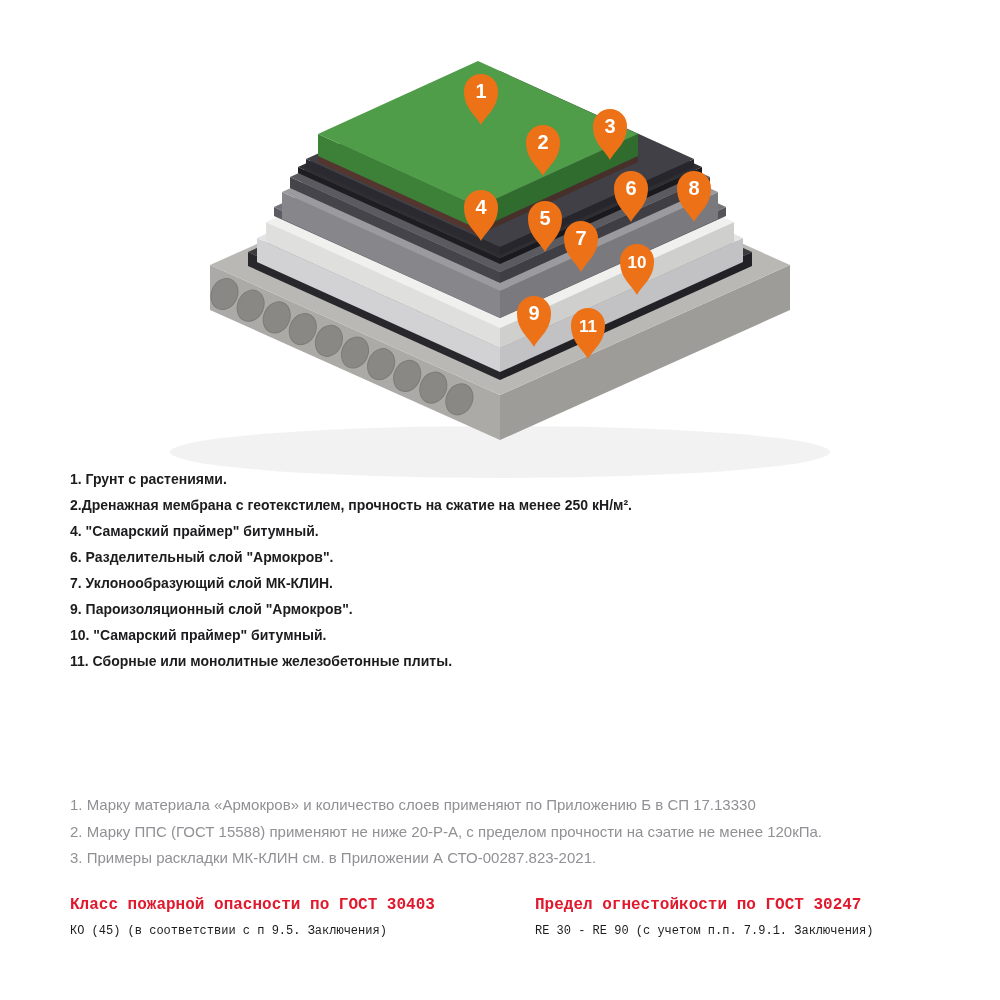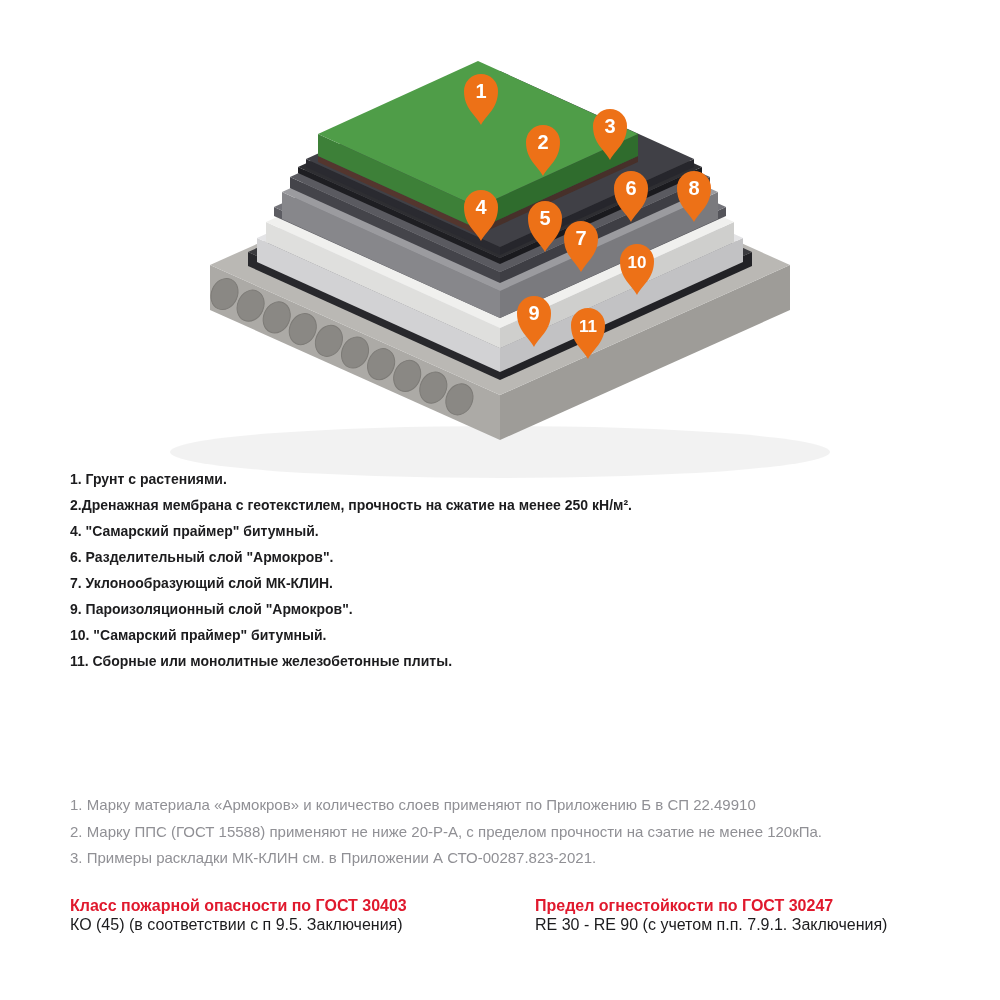--- a/index.html
+++ b/index.html
@@ -8,25 +8,25 @@
   .page { position:relative; width:1000px; height:1000px; background:#ffffff; overflow:hidden; }
 
   .illustration { position:absolute; left:100px; top:40px; width:800px; height:460px; }
 
   .legend { position:absolute; left:70px; top:466px; width:800px;
             font-size:14px; font-weight:700; color:#1c1c1e; line-height:26px; }
 
   .footnotes { position:absolute; left:70px; top:792px; width:820px;
                font-size:15px; font-weight:400; color:#909095; line-height:26.5px; }
 
-  .spec { position:absolute; top:896px; width:420px; }
+  .spec { position:absolute; top:896px; width:420px;font-family:Liberation Mono, monospace; }
   .spec.left  { left:70px; }
   .spec.right { left:535px; }
   .spec-title { font-size:16px; font-weight:700; color:#e0192d; line-height:19px; }
-  .spec-value { font-size:16px; font-weight:400; color:#1c1c1e; line-height:19px; }
+  .spec-value { margin-top:7px; font-size:12px; font-weight:400; color:#1c1c1e; line-height:19px; }
 </style>
 </head>
 <body>
 
 <div class="page">
 
   <svg class="illustration" viewBox="0 0 800 460" xmlns="http://www.w3.org/2000/svg">
 
     <ellipse cx="400" cy="412" rx="330" ry="26" fill="#000000" opacity="0.05"></ellipse>
 
@@ -157,21 +157,21 @@
     <div>2.Дренажная мембрана с геотекстилем, прочность на сжатие на менее 250 кН/м².</div>
     <div>4. "Самарский праймер" битумный.</div>
     <div>6. Разделительный слой "Армокров".</div>
     <div>7. Уклонообразующий слой МК-КЛИН.</div>
     <div>9. Пароизоляционный слой "Армокров".</div>
     <div>10. "Самарский праймер" битумный.</div>
     <div>11. Сборные или монолитные железобетонные плиты.</div>
   </div>
 
   <div class="footnotes">
-    <div>1. Марку материала «Армокров» и количество слоев применяют по Приложению Б в СП 22.49910</div>
+    <div>1. Марку материала «Армокров» и количество слоев применяют по Приложению Б в СП 17.13330</div>
     <div>2. Марку ППС (ГОСТ 15588) применяют не ниже 20-Р-А, с пределом прочности на сэатие не менее 120кПа.</div>
     <div>3. Примеры раскладки МК-КЛИН см. в Приложении А СТО-00287.823-2021.</div>
   </div>
 
   <div class="spec left">
     <div class="spec-title">Класс пожарной опасности по ГОСТ 30403</div>
     <div class="spec-value">КО (45) (в соответствии с п 9.5. Заключения)</div>
   </div>
 
   <div class="spec right">

